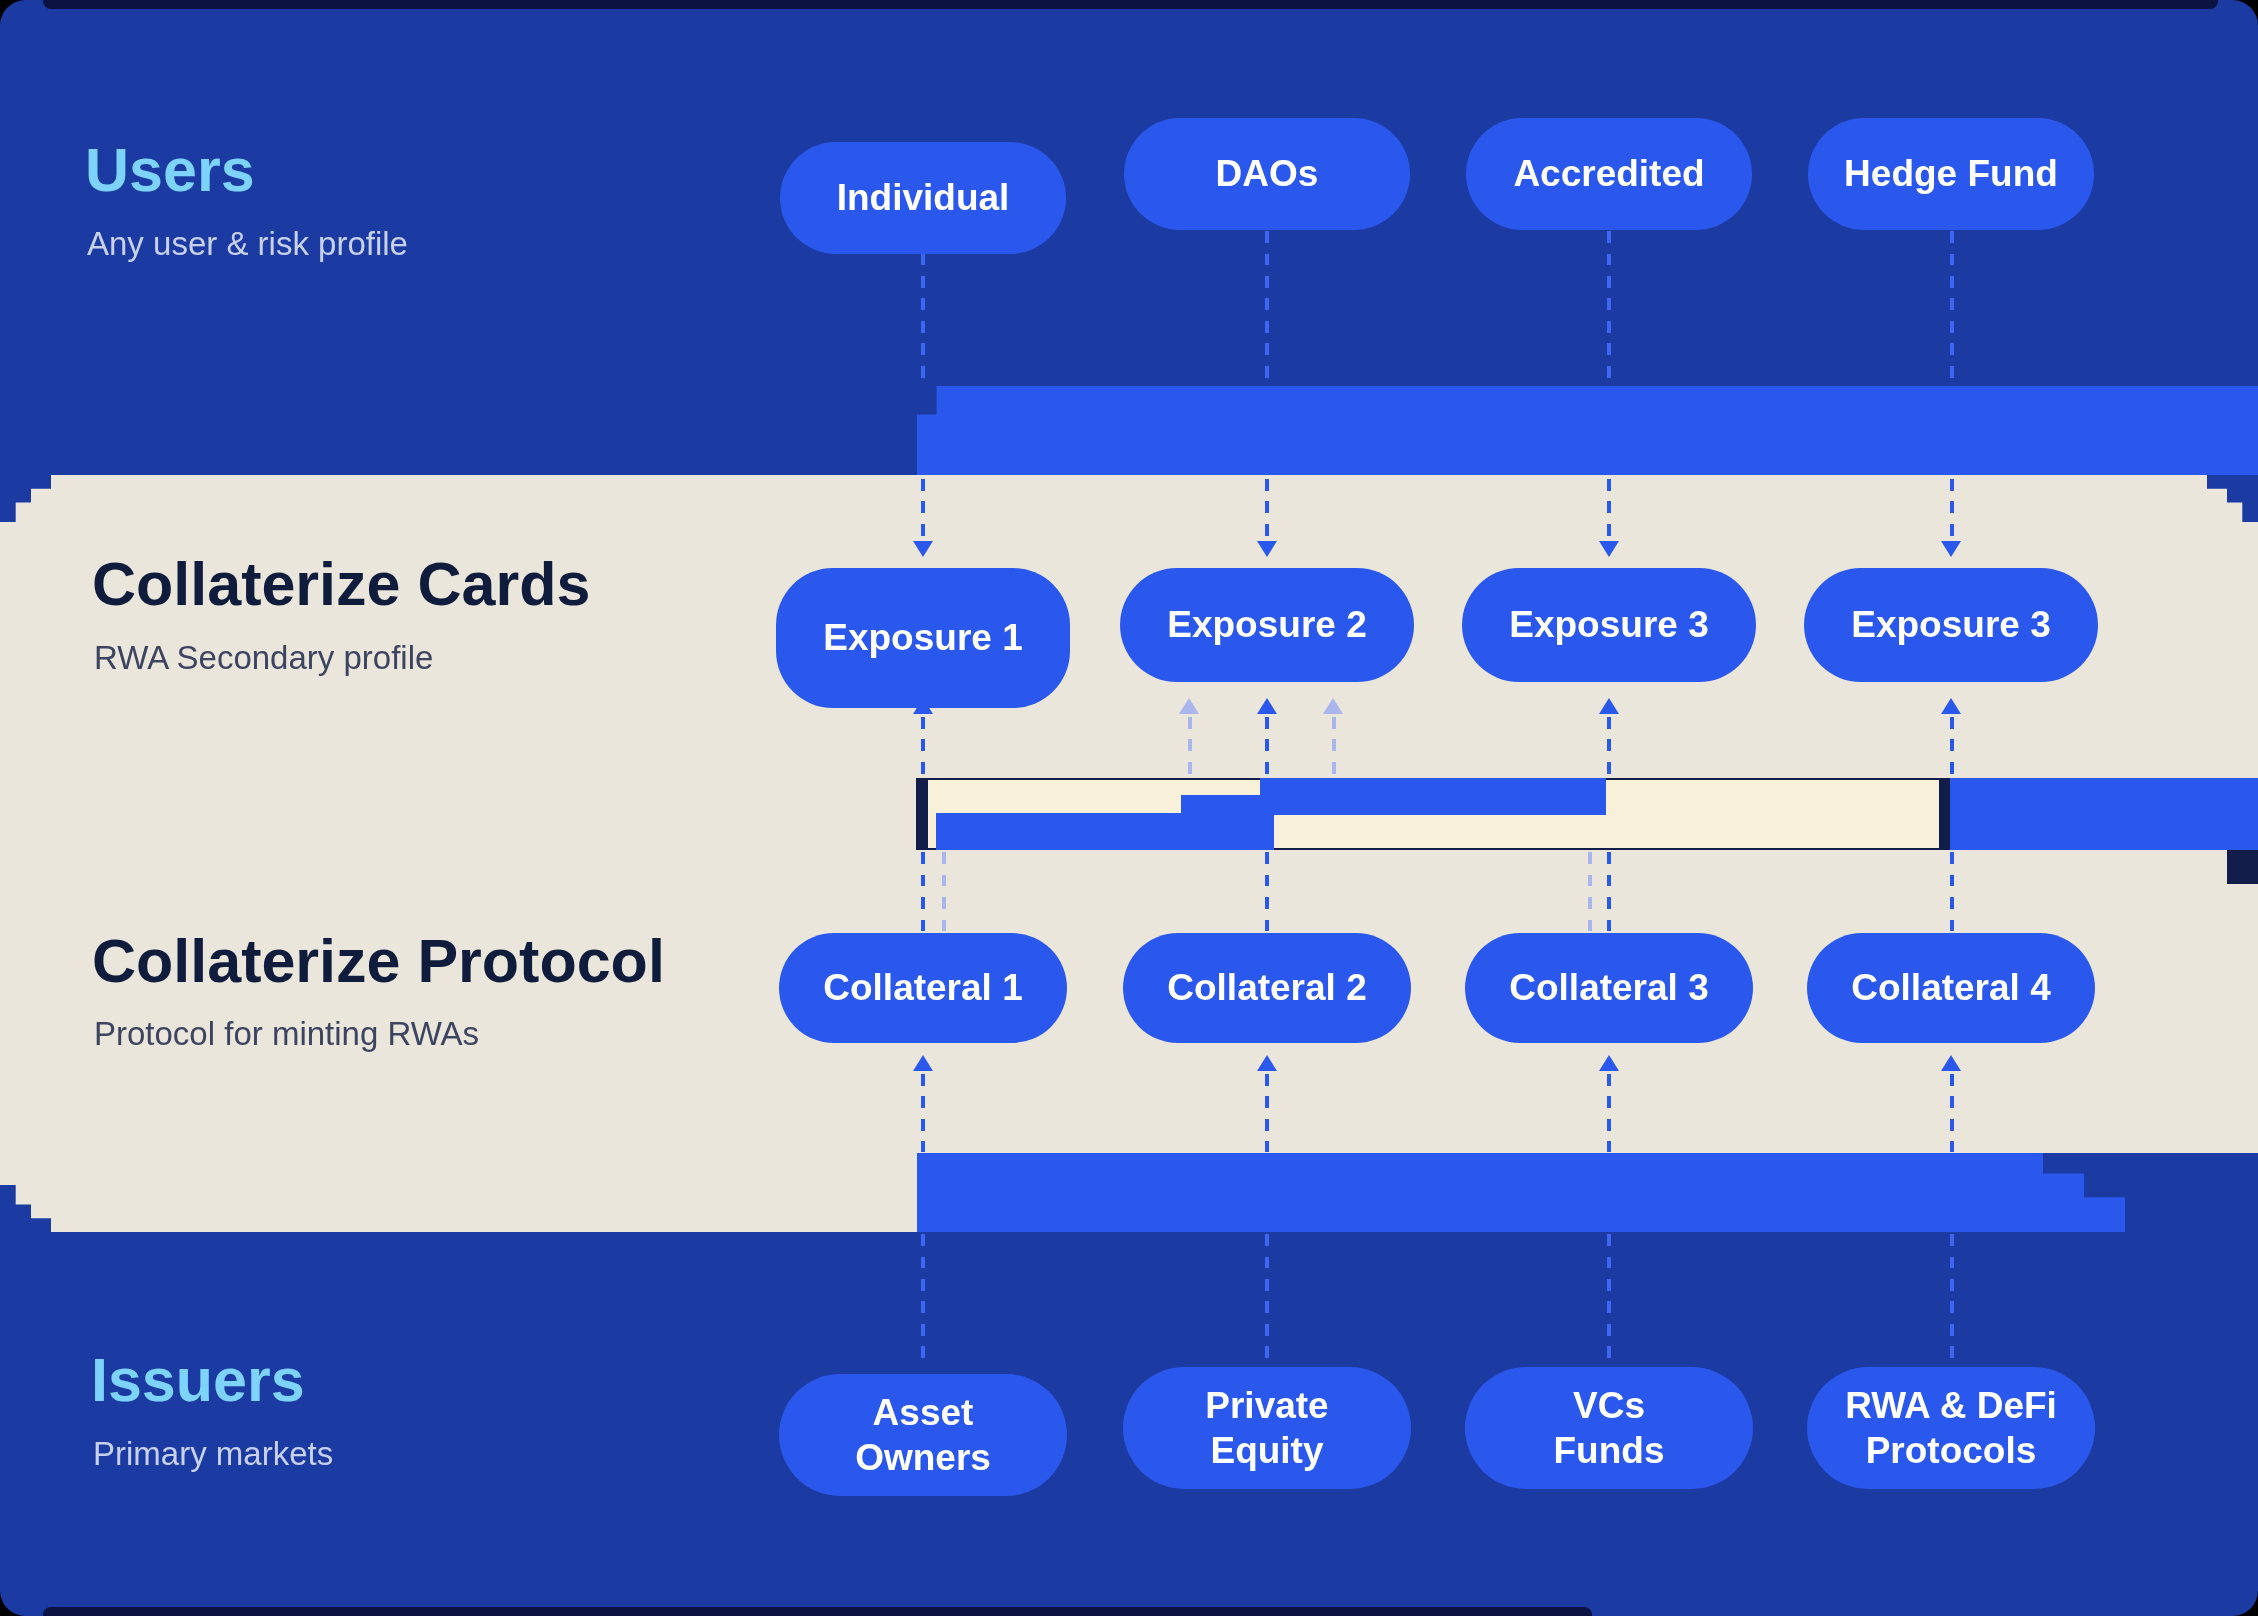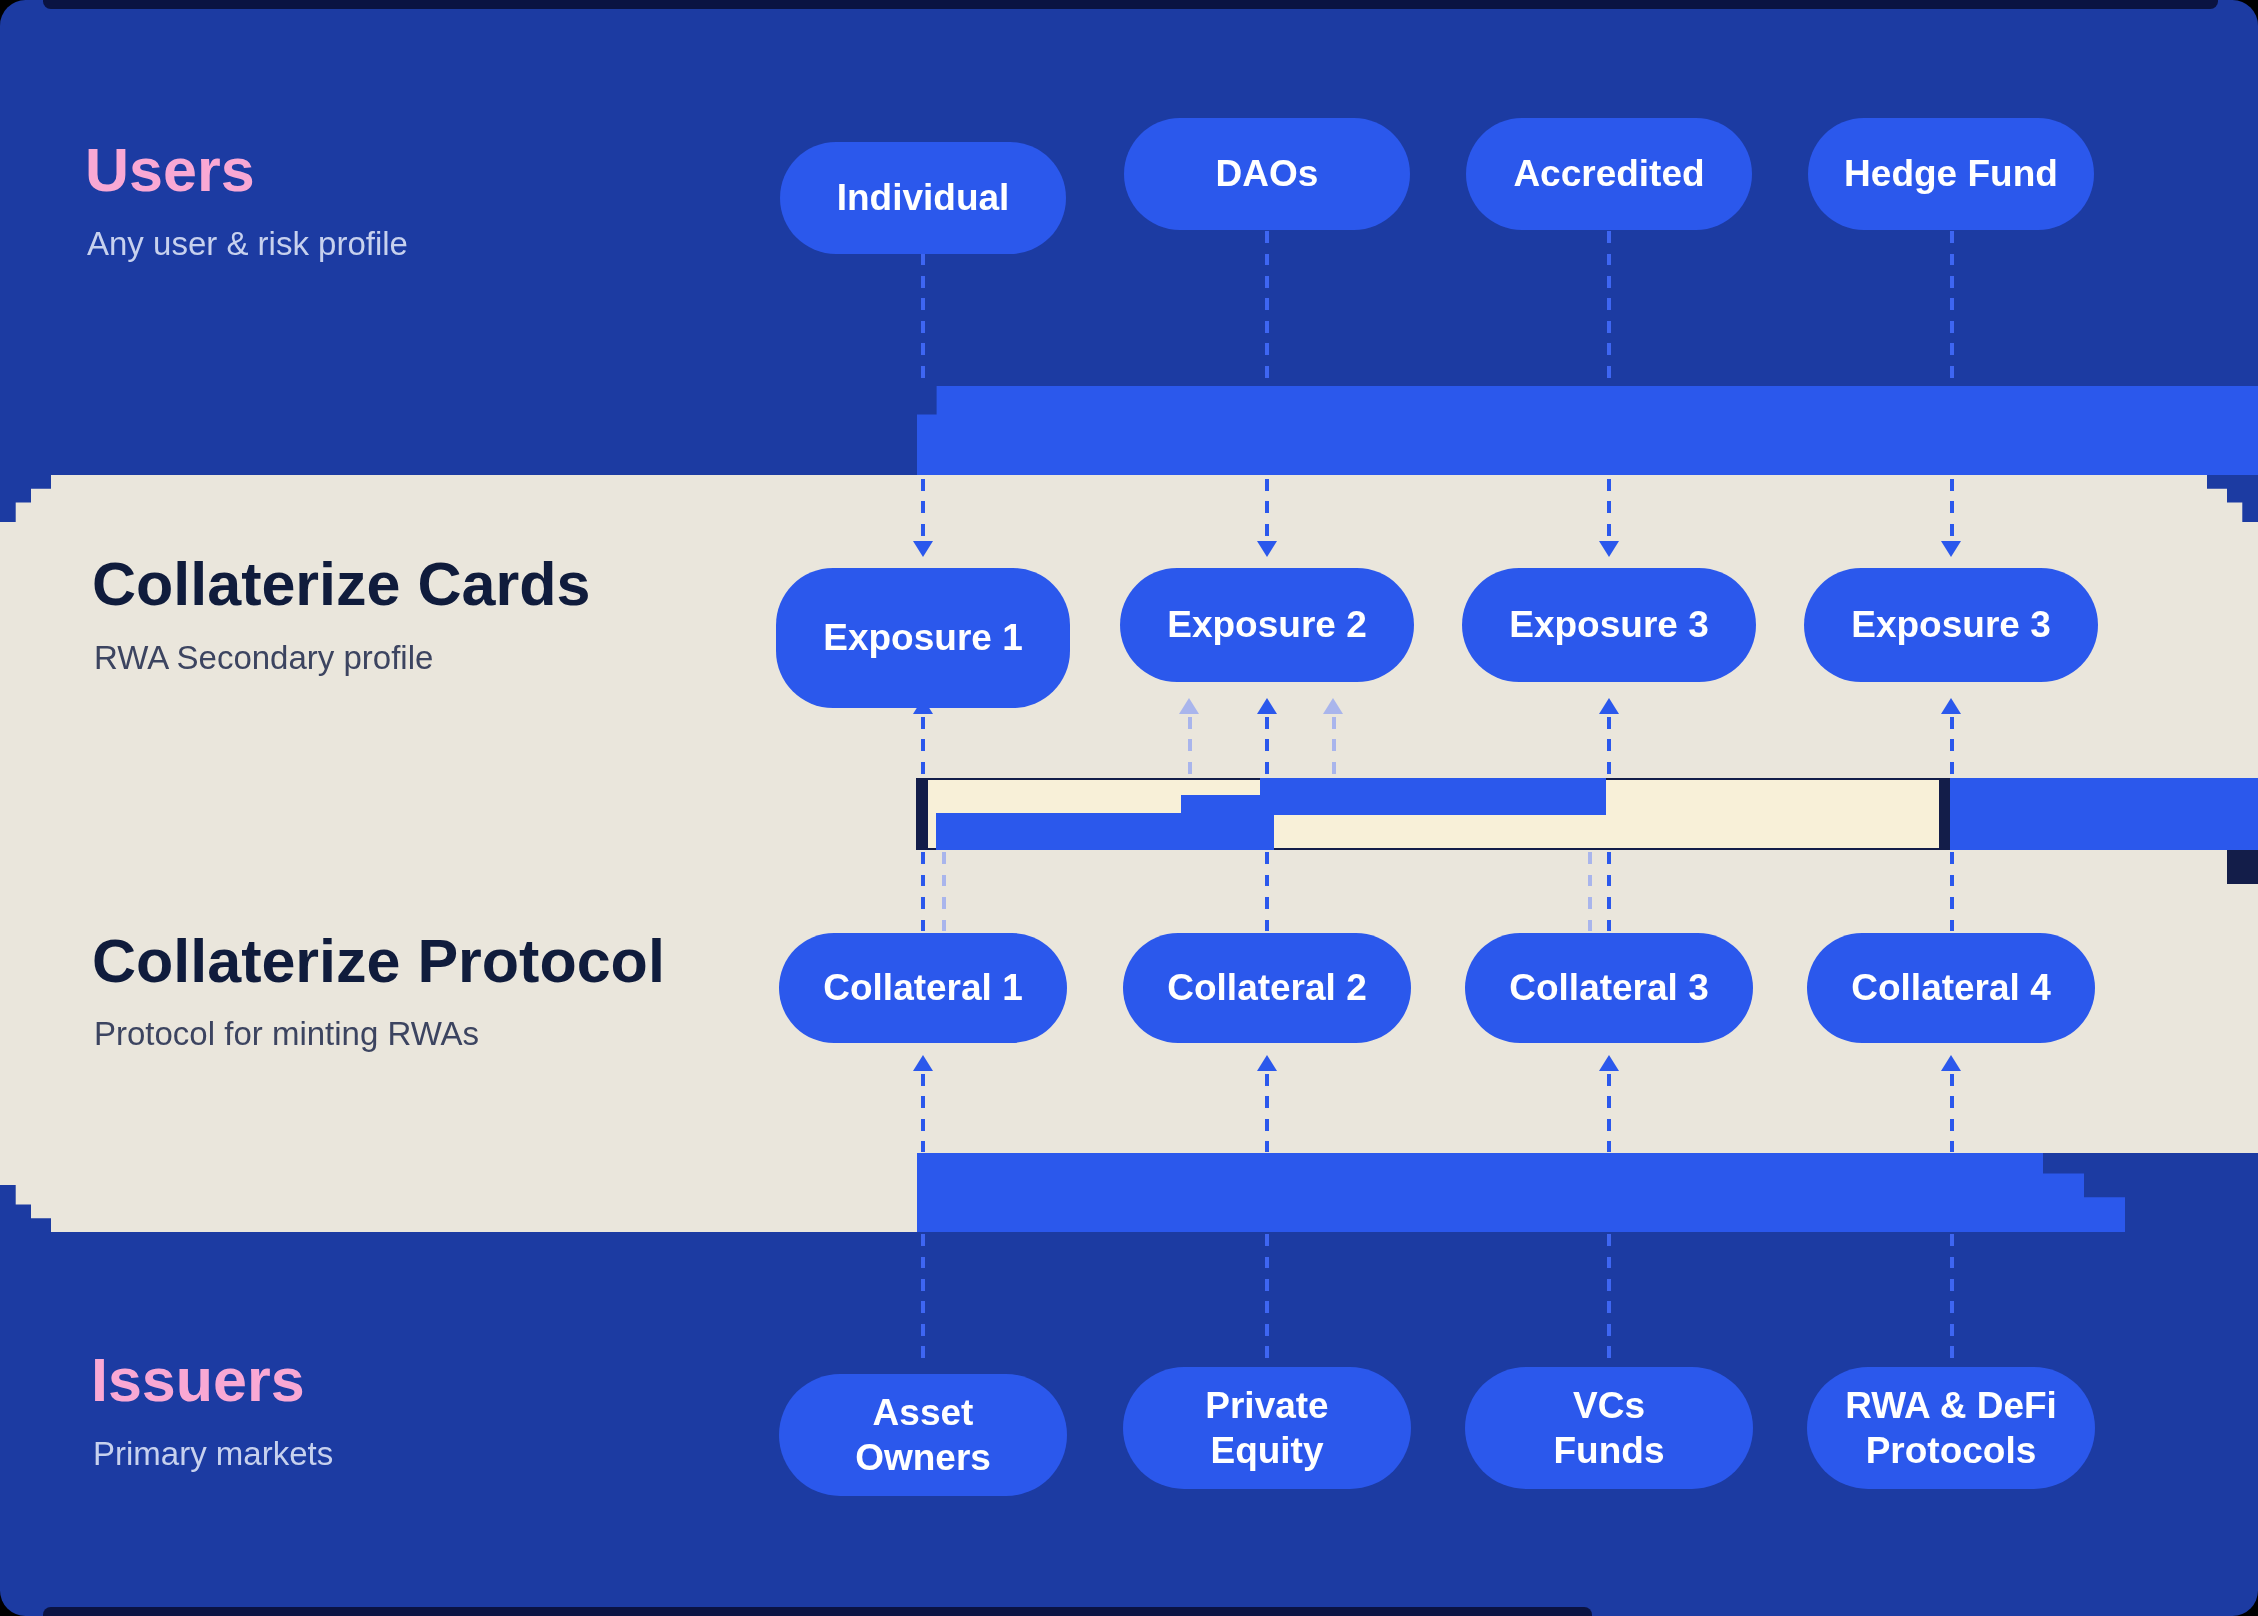--- a/index.html
+++ b/index.html
@@ -37,21 +37,21 @@
   .band-blue { position:absolute; background:var(--pill,#2b58ec); }
   
   .pill {
     position:absolute; background:var(--pill,#2b58ec); color:#fff;
     display:flex; align-items:center; justify-content:center;
     font-weight:bold; font-size:37px; line-height:1.22;
     text-align:center; white-space:pre-line;
   }
   
   .h1 { position:absolute; font-weight:bold; font-size:61px; }
-  .h1.on-navy { color:#f9a8d4; }
+  .h1.on-navy { color:#7dd3fc; }
   .h1.on-cream { color:var(--ink,#101c3c); }
   .sub { position:absolute; font-size:33px;text-align:right; }
   .sub.on-navy { color:var(--sublight,#c7d1ee); }
   .sub.on-cream { color:var(--subdark,#3c4460); }
   
   .vl { position:absolute; width:3.9px; }
   .vl.blue  { background:repeating-linear-gradient(to bottom,var(--pill,#2b58ec) 0 11.8px,transparent 11.8px 22.5px); }
   .vl.navyl { background:repeating-linear-gradient(to bottom,var(--navyline,#3e66f2) 0 11.8px,transparent 11.8px 22.5px); }
   .vl.light { background:repeating-linear-gradient(to bottom,var(--lightarrow,#a9b5ec) 0 11.8px,transparent 11.8px 22.5px); }
   

